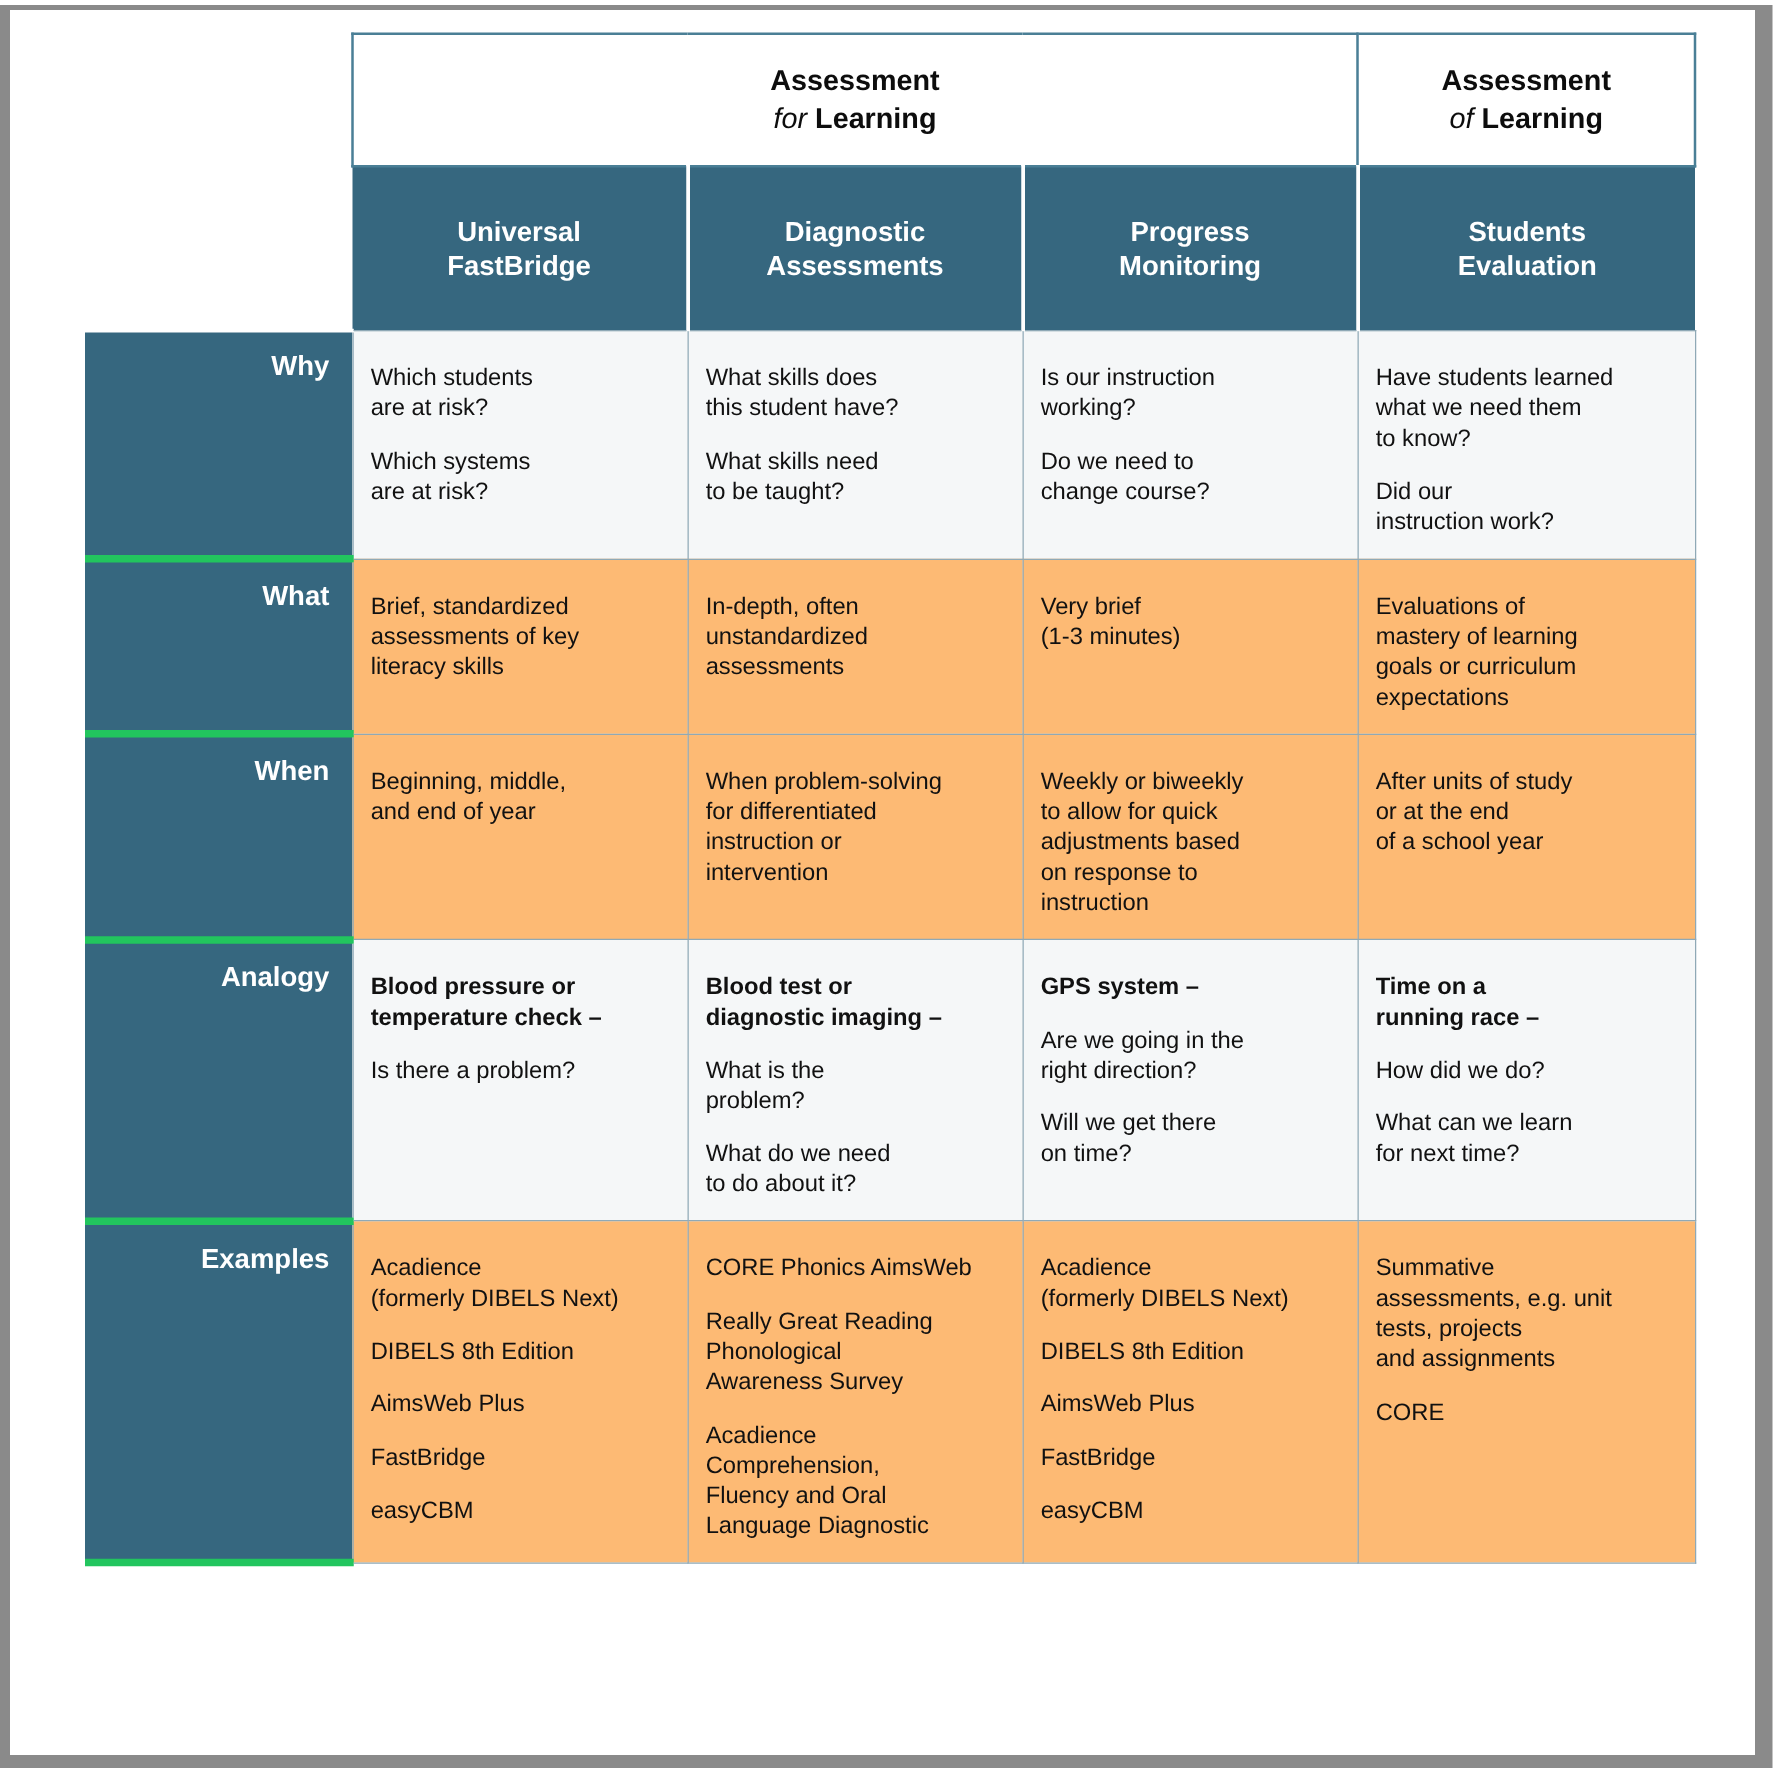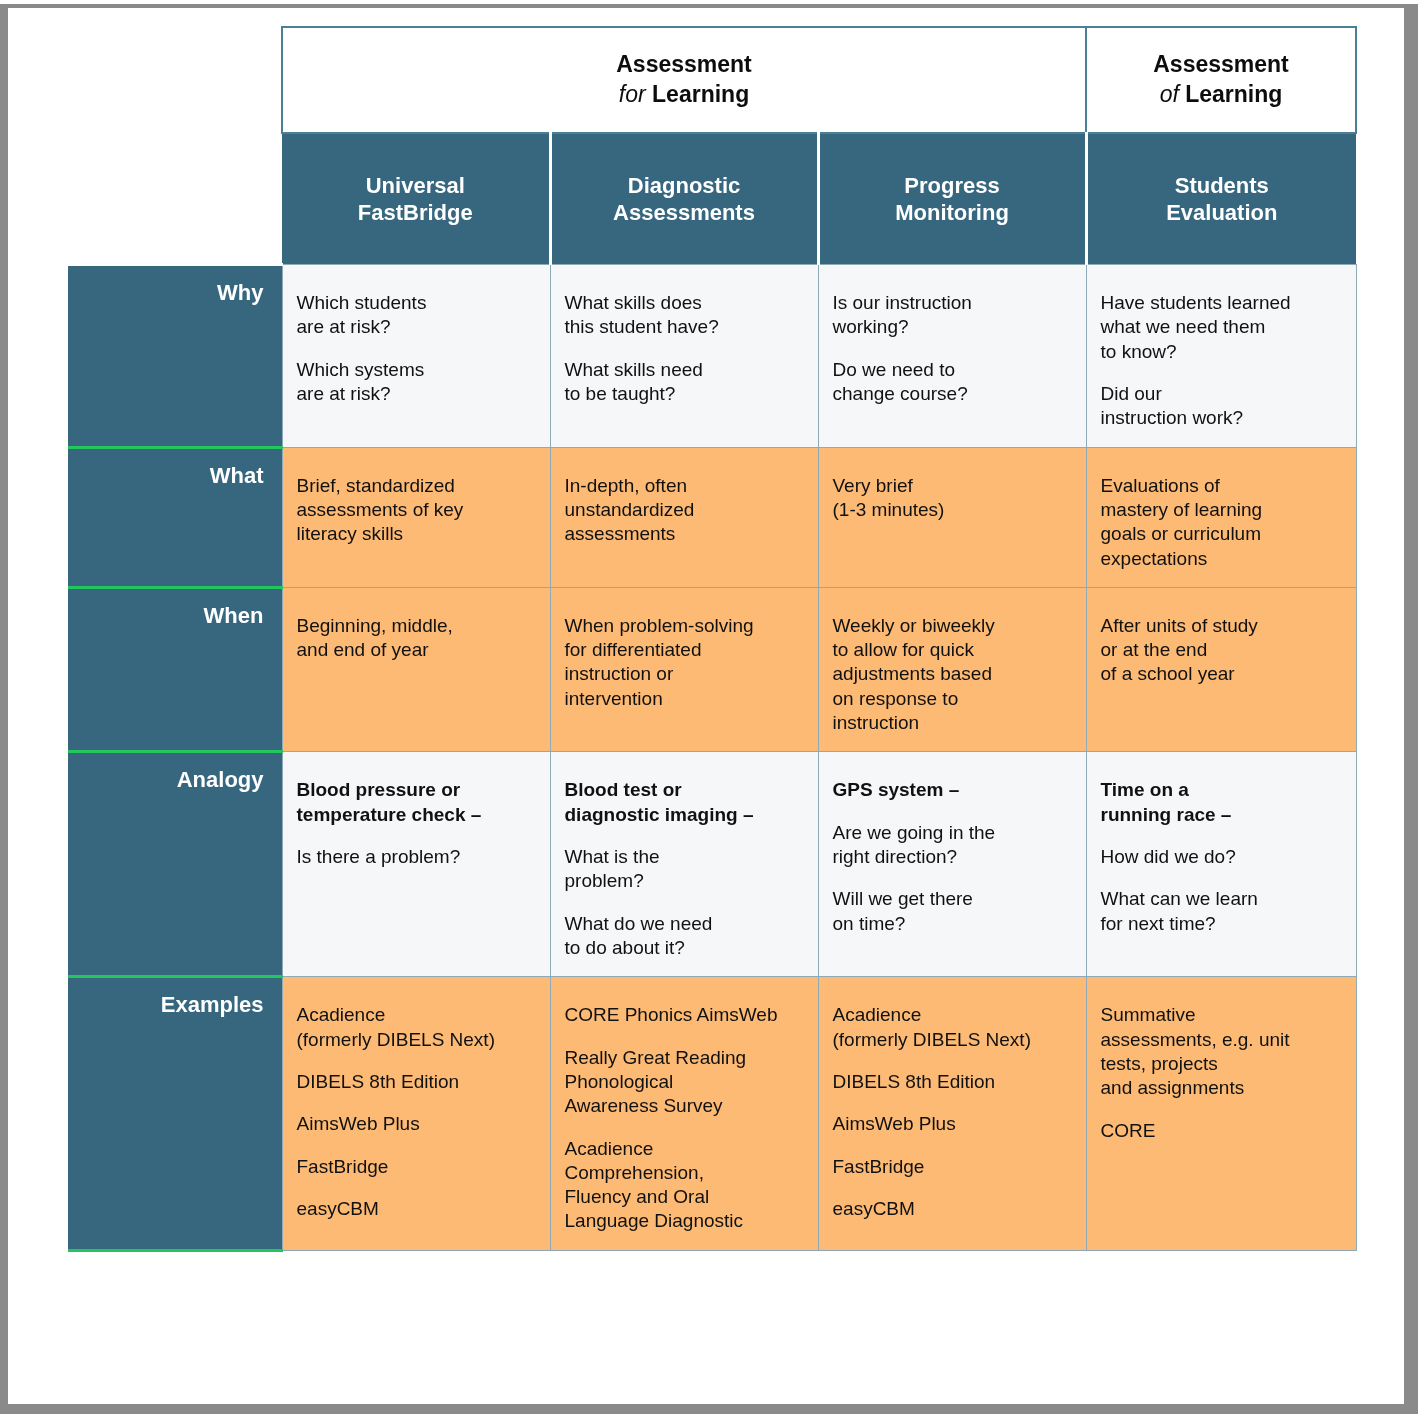--- a/index.html
+++ b/index.html
@@ -95,21 +95,21 @@
   
   .rowlabel {
     background: #36677f;
     color: #ffffff;
     font-size: 22px;
     font-weight: bold;
     text-align: right;
     vertical-align: top;
     padding: 14px 18px 14px 10px;
     border-top: 3px solid #ffffff;
-    border-bottom: 3px solid #22c55e;
+    border-bottom: 6px solid #22c55e;
   }
 
   
   td.cell {
     vertical-align: top;
     padding: 26px 16px 16px 14px;
     font-size: 19px;
     line-height: 1.28;
     color: #111111;
     border: 1px solid #8fa9b6;

